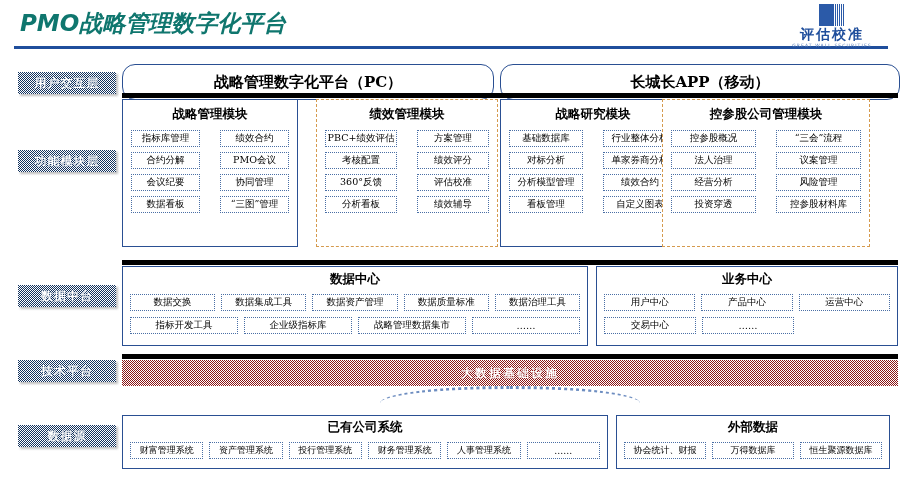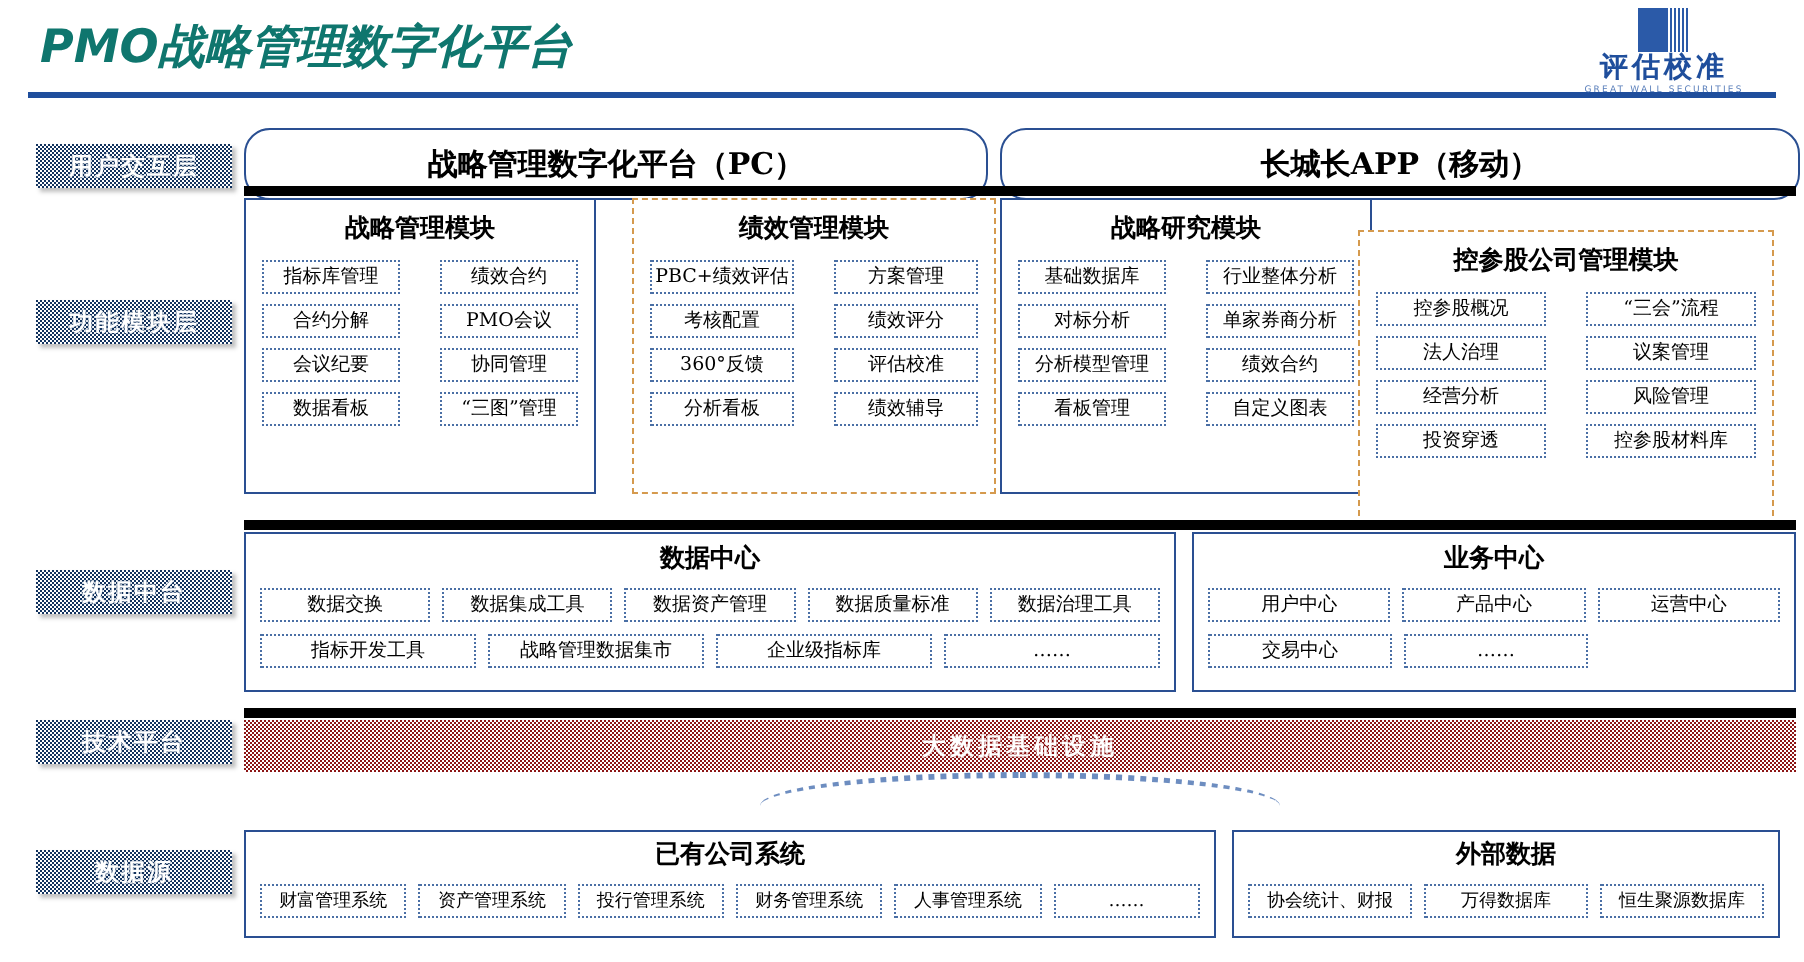--- a/index.html
+++ b/index.html
@@ -91,21 +91,21 @@
   .modcol.dashed{border:1.5px dashed #d59a4e;}
   .modcol .box-title{font-size:12.5px;margin-top:6px;}
   .chipgrid{
     display:grid;grid-template-columns:1fr 1fr;
     gap:5px 20px;padding:7px 8px 0 8px;
   }
   .chipgrid .chip{height:17px;}
   #mod-1{left:122px;width:176px;}
   #mod-2{left:316px;width:182px;}
   #mod-3{left:500px;width:186px;}
-  #mod-4{left:679px;width:208px;margin-top:16px;}
+  #mod-4{left:662px;width:208px;}
   
   .center-box{position:absolute;top:266px;height:80px;box-sizing:border-box;
      border:1.5px solid #2a4f92;background:#ffffff;}
   .center-box .box-title{font-size:12.5px;margin-top:4px;}
   #center-data{left:122px;width:466px;}
   #center-biz{left:596px;width:302px;}
   .rowchips{display:flex;gap:6px;padding:6px 7px 0 7px;}
   .rowchips .chip{height:17px;flex:1;}
   
   .infra{
@@ -216,22 +216,22 @@
   <div class="box-title">数据中心</div>
   <div class="rowchips">
     <div class="chip">数据交换</div>
     <div class="chip">数据集成工具</div>
     <div class="chip">数据资产管理</div>
     <div class="chip">数据质量标准</div>
     <div class="chip">数据治理工具</div>
   </div>
   <div class="rowchips">
     <div class="chip">指标开发工具</div>
+    <div class="chip">企业级指标库</div>
     <div class="chip">战略管理数据集市</div>
-    <div class="chip">企业级指标库</div>
     <div class="chip">……</div>
   </div>
 </div>
 
 <div class="center-box" id="center-biz">
   <div class="box-title">业务中心</div>
   <div class="rowchips">
     <div class="chip">用户中心</div>
     <div class="chip">产品中心</div>
     <div class="chip">运营中心</div>

